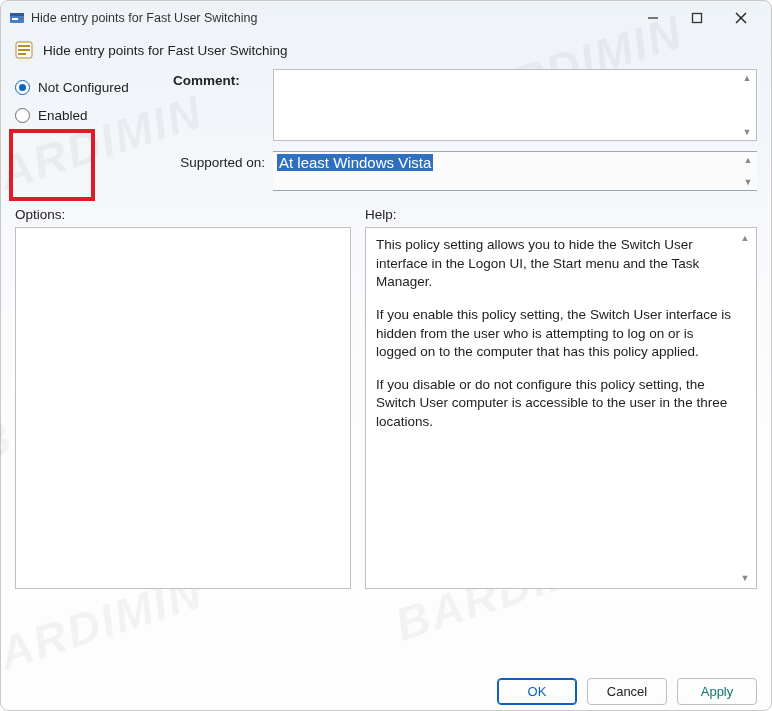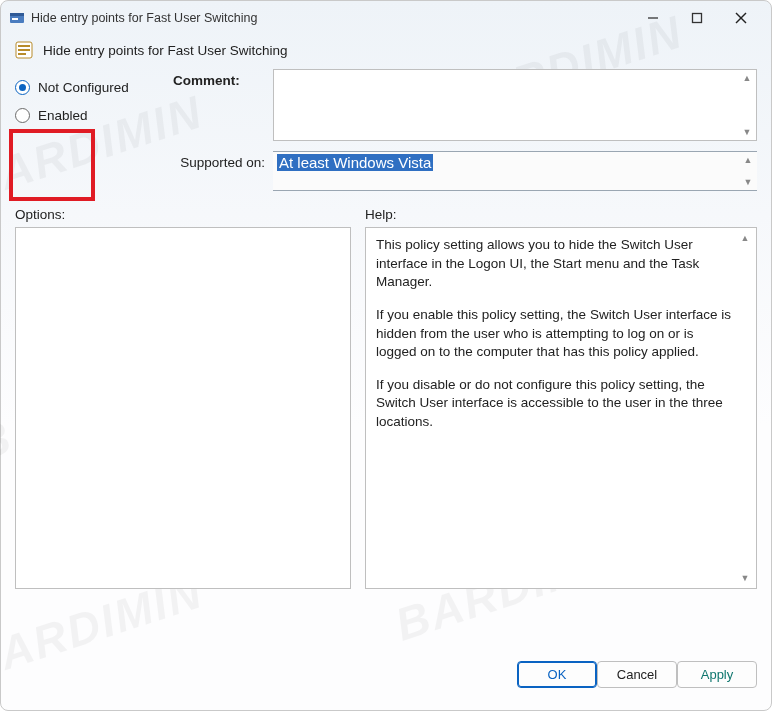--- a/index.html
+++ b/index.html
@@ -156,22 +156,22 @@
     border: 1px solid #bfbfbf;
     background: #fff;
     height: 362px;
     position: relative;
   }
   .options-panel { width: 336px; }
   .help-panel { flex: 1; padding: 8px 22px 8px 10px; font-size: 13.5px; line-height: 1.38; }
   .help-panel p { margin: 0 0 14px 0; }
   .footer {
     position: absolute;
-    right: 14px; bottom: 22px;
-    display: flex;  justify-content: flex-end;
+    right: 14px; bottom: 5px;
+    display: flex; gap: 10px; justify-content: flex-end;
   }
   .btn-primary {
     border: 1px solid #0a63c2;
     box-shadow: 0 0 0 1px #0a63c2 inset;
     color: #0a63c2;
   }
   .btn-disabled {
     color: #0f766e;
   }
   .btn-ft { width: 80px; text-align:center; padding:5px 0; }
@@ -273,21 +273,21 @@
   <div class="sect-labels">
     <div class="col1">Options:</div>
     <div>Help:</div>
   </div>
 
   <div class="panels">
     <div class="panel options-panel"></div>
     <div class="panel help-panel">
       <p>This policy setting allows you to hide the Switch User interface in the Logon UI, the Start menu and the Task Manager.</p>
       <p>If you enable this policy setting, the Switch User interface is hidden from the user who is attempting to log on or is logged on to the computer that has this policy applied.</p>
-      <p>If you disable or do not configure this policy setting, the Switch User interface is accessible to the user in the three locations.</p>
+      <p>If you disable or do not configure this policy setting, the Switch User computer is accessible to the user in the three locations.</p>
       <span class="scroll-arrow" style="top:4px; right:4px;">▲</span>
       <span class="scroll-arrow" style="bottom:4px; right:4px;">▼</span>
     </div>
   </div>
 
   <div class="footer">
     <button class="btn btn-ft btn-primary">OK</button>
     <button class="btn btn-ft">Cancel</button>
     <button class="btn btn-ft btn-disabled">Apply</button>
   </div>

